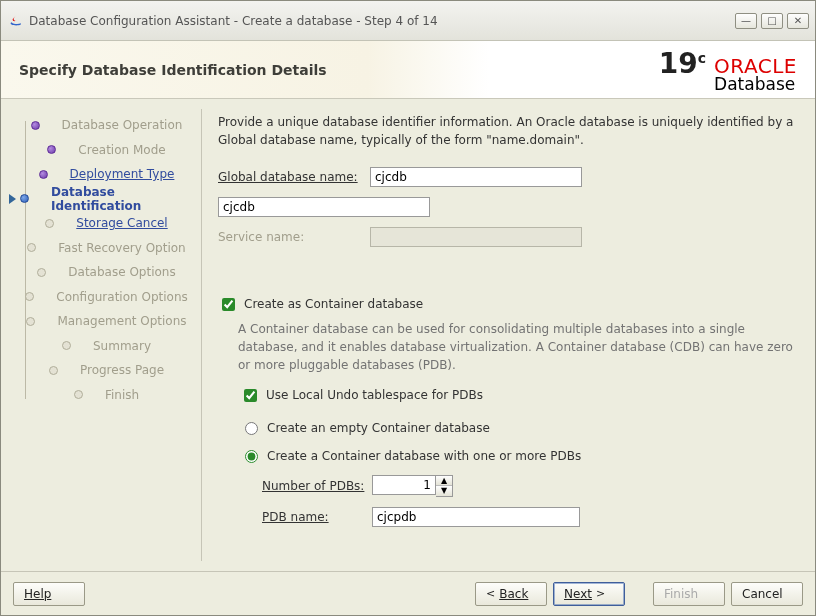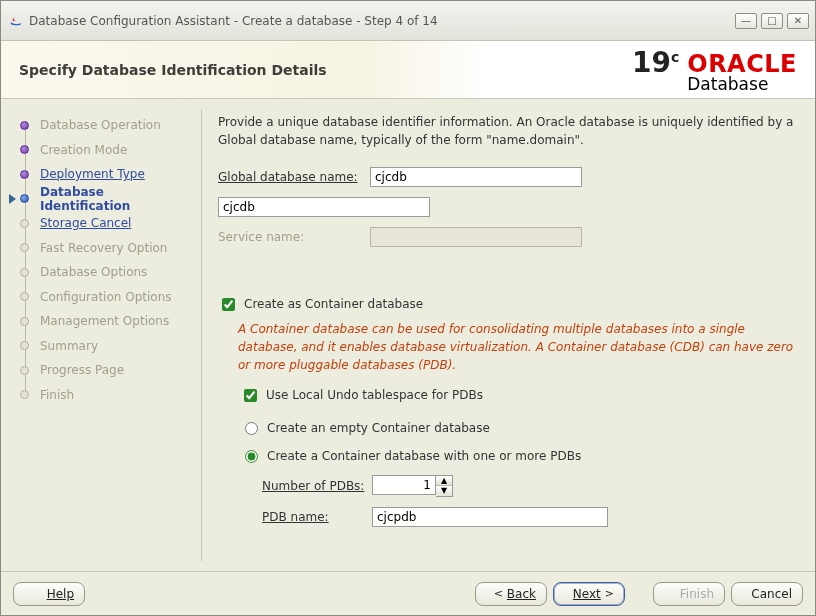--- a/index.html
+++ b/index.html
@@ -43,21 +43,21 @@
     border-bottom: 1px solid #c9c8ba;
     display: flex;
     align-items: center;
     padding: 0 18px;
   }
   .header-title { font-weight: bold; font-size: 14px; color: #3e3e39; flex: 1; }
   .brand { display: flex; align-items: baseline; gap: 8px; }
   .brand-ver { font-size: 28px; font-weight: bold; color: #222; }
   .brand-ver sup { font-size: 14px; }
   .brand-stack { display: flex; flex-direction: column; align-items: flex-start; line-height: 1; }
-  .brand-oracle { font-size: 24px; font-weight: bold; color: #d00; letter-spacing: 0.5px; }
+  .brand-oracle { font-size: 20px; font-weight: normal; color: #d00; letter-spacing: 0.5px; }
   .brand-db { font-size: 17px; color: #000; }
 
   .body {
     flex: 1;
     display: flex;
     min-height: 0;
   }
 
   .sidebar {
     width: 200px;
@@ -67,23 +67,24 @@
   }
   .step-list { position: relative; }
   .step-list .vline {
     position: absolute;
     left: 10px; top: 8px; bottom: 8px;
     width: 1px;
     background: #bcb9a6;
   }
   .step {
     display: flex; align-items: center;
-    height: 24.5px; gap: 8px;
+    height: 24.5px; gap: 19px;
     position: relative;
     cursor: default;
+    justify-content: center;
   }
   .dot {
     width: 9px; height: 9px; border-radius: 50%;
     background: #e4e2d4;
     border: 1px solid #b0ae9a;
     position: relative; z-index: 1;
     left: 5px; flex-shrink: 0;
     margin-right: 8px;
   }
   .dot.done {
@@ -132,45 +133,45 @@
   }
   .form-row input[disabled] { background: #e6e5d8; border-color:#b7b6a8; }
 
   .section-gap { height: 40px; }
 
   .chk-row { display: flex; align-items: flex-start; gap: 6px; margin-bottom: 6px; }
   .chk-row input[type=checkbox], .chk-row input[type=radio] {
     margin-top: 1px;
     accent-color: #2a8a2a;
   }
-  .desc { margin: 2px 0 14px 20px; line-height: 1.5; color: #c2410c; font-style: italic; }
+  .desc { margin: 2px 0 14px 20px; line-height: 1.5; color: #737373; }
   .indent { margin-left: 22px; }
   .sub-form { margin-left: 22px; margin-top: 12px; }
   .sub-form .form-row .flabel { width: 110px; }
   .spinner-wrap { display: flex; align-items:stretch;}
   .spinner-wrap input { width: 64px !important; text-align:right; padding-right:4px;}
   .spin-btns { display: flex; flex-direction: column; border:1px solid #999; border-left:none;}
   .spin-btns button { width:16px; height:10px; font-size:8px; line-height:1; padding:0; border:none; background:linear-gradient(#fefefe,#e4e3d6); cursor:pointer;}
   .spin-btns button:first-child { border-bottom:1px solid #bbb;}
 
   .footer {
     height: 44px;
     border-top: 1px solid #c6c5b7;
     display: flex;
     align-items: center;
     padding: 0 12px;
     gap: 6px;
   }
   .footer .gap { flex: 1; }
   .btn {
     height: 24px; min-width: 72px;
-    border: 1px solid #9a9987; border-radius: 8px;
+    border: 1px solid #9a9987; border-radius: 2px;
     background: linear-gradient(#fdfdfa, #e9e8db);
     font-size: 12px; color: #222;
-    display: inline-flex; align-items: center; justify-content: flex-end;
+    display: inline-flex; align-items: center; justify-content: flex-start;
     padding: 0 10px; gap: 4px;
     cursor: pointer;
   }
   .btn.primary { border-color: #3f5e9a; box-shadow: inset 0 0 0 1px rgba(70,110,180,0.5); }
   .btn[disabled] { color: #aaa; cursor: default; }
   .btn .u { text-decoration: underline; }
   .arrow-l, .arrow-r { font-size: 11px; }
 </style>
 </head>
 <body>
@@ -306,21 +307,21 @@
             <div class="spinner-wrap">
               <input type="text" value="1" style="">
               <div class="spin-btns">
                 <button>▲</button>
                 <button>▼</button>
               </div>
             </div>
           </div>
           <div class="form-row">
             <span class="flabel">PDB name:</span>
-            <input type="text" style="width: 236px;" value="cjcpdb">
+            <input type="text" style="width: 208px;" value="cjcpdb">
           </div>
         </div>
       </div>
     </div>
   </div>
 
   <div class="footer">
     <button class="btn">
         <span class="u">Help</span>
       </button>

